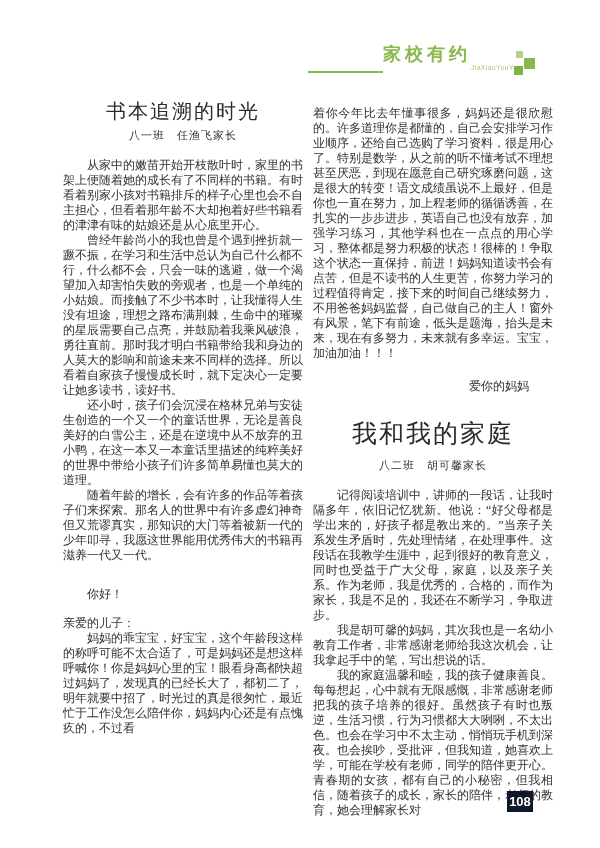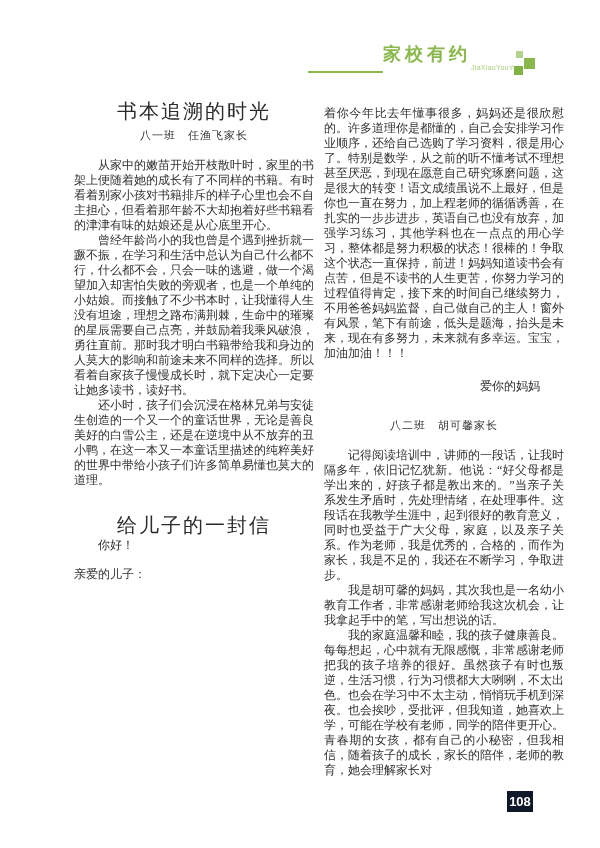--- a/index.html
+++ b/index.html
@@ -18,21 +18,21 @@
   .header-sub {
     position:absolute; top:64px; left:471px;
     font-family:"Liberation Sans","DejaVu Sans",sans-serif;
     font-size:7px; color:#a9ce7d; letter-spacing:0.3px;
   }
   .sq { position:absolute; }
   .sq1 { left:516px; top:51px; width:7px;  height:7px;  background:#b2d389; }
   .sq2 { left:524px; top:58px; width:11px; height:11px; background:#8ab84d; }
   .sq3 { left:514px; top:66px; width:9px;  height:9px;  background:#7fb342; }
   
-  .columns { position:absolute; top:98px; left:74px; width:490px; display:flex; gap:10px; }
+  .columns { position:absolute; top:98px; left:63px; width:490px; display:flex; gap:10px; }
   .col { width:240px; }
   .art-title {
     margin:0; font-weight:400; font-size:20px; line-height:26px;
     text-align:center; letter-spacing:2px; color:#2b2b2b;
   }
   .art-title.big { font-size:25px; line-height:32px; letter-spacing:2px; }
   .byline { font-size:11px; line-height:14px; text-align:center; margin-top:4px; letter-spacing:1px; }
   .para {
     margin:0; font-size:12px; line-height:15px;
     text-align:justify; text-indent:2em;
@@ -69,37 +69,39 @@
 
   <div class="columns">
 
     <section class="col">
       <article>
         <h2 class="art-title">书本追溯的时光</h2>
         <div class="byline">八一班　任渔飞家长</div>
         <p class="para first-para">从家中的嫩苗开始开枝散叶时，家里的书架上便随着她的成长有了不同样的书籍。有时看着别家小孩对书籍排斥的样子心里也会不自主担心，但看着那年龄不大却抱着好些书籍看的津津有味的姑娘还是从心底里开心。</p>
         <p class="para">曾经年龄尚小的我也曾是个遇到挫折就一蹶不振，在学习和生活中总认为自己什么都不行，什么都不会，只会一味的逃避，做一个渴望加入却害怕失败的旁观者，也是一个单纯的小姑娘。而接触了不少书本时，让我懂得人生没有坦途，理想之路布满荆棘，生命中的璀璨的星辰需要自己点亮，并鼓励着我乘风破浪，勇往直前。那时我才明白书籍带给我和身边的人莫大的影响和前途未来不同样的选择。所以看着自家孩子慢慢成长时，就下定决心一定要让她多读书，读好书。</p>
         <p class="para">还小时，孩子们会沉浸在格林兄弟与安徒生创造的一个又一个的童话世界，无论是善良美好的白雪公主，还是在逆境中从不放弃的丑小鸭，在这一本又一本童话里描述的纯粹美好的世界中带给小孩子们许多简单易懂也莫大的道理。</p>
+        <p class="para">随着年龄的增长，会有许多的作品等着孩子们来探索。那名人的世界中有许多虚幻神奇但又荒谬真实，那知识的大门等着被新一代的少年叩寻，我愿这世界能用优秀伟大的书籍再滋养一代又一代。</p>
       </article>
 
       <article class="letter-article">
-        <h2 class="art-title">给儿子的一封信</h2>
         <p class="para">你好！</p>
         <p class="para no-indent salutation">亲爱的儿子：</p>
+        <p class="para">妈妈的乖宝宝，好宝宝，这个年龄段这样的称呼可能不太合适了，可是妈妈还是想这样呼喊你！你是妈妈心里的宝！眼看身高都快超过妈妈了，发现真的已经长大了，都初二了，明年就要中招了，时光过的真是很匆忙，最近忙于工作没怎么陪伴你，妈妈内心还是有点愧疚的，不过看</p>
       </article>
     </section>
 
     <section class="col">
       <p class="para no-indent continuation">着你今年比去年懂事很多，妈妈还是很欣慰的。许多道理你是都懂的，自己会安排学习作业顺序，还给自己选购了学习资料，很是用心了。特别是数学，从之前的听不懂考试不理想甚至厌恶，到现在愿意自己研究琢磨问题，这是很大的转变！语文成绩虽说不上最好，但是你也一直在努力，加上程老师的循循诱善，在扎实的一步步进步，英语自己也没有放弃，加强学习练习，其他学科也在一点点的用心学习，整体都是努力积极的状态！很棒的！争取这个状态一直保持，前进！妈妈知道读书会有点苦，但是不读书的人生更苦，你努力学习的过程值得肯定，接下来的时间自己继续努力，不用爸爸妈妈监督，自己做自己的主人！窗外有风景，笔下有前途，低头是题海，抬头是未来，现在有多努力，未来就有多幸运。宝宝，加油加油！！！</p>
 
       <div class="signature">
         <div>爱你的妈妈</div>
       </div>
 
       <article class="family-article">
+        <h2 class="art-title big">我和我的家庭</h2>
         <div class="byline">八二班　胡可馨家长</div>
         <p class="para">记得阅读培训中，讲师的一段话，让我时隔多年，依旧记忆犹新。他说：“好父母都是学出来的，好孩子都是教出来的。”当亲子关系发生矛盾时，先处理情绪，在处理事件。这段话在我教学生涯中，起到很好的教育意义，同时也受益于广大父母，家庭，以及亲子关系。作为老师，我是优秀的，合格的，而作为家长，我是不足的，我还在不断学习，争取进步。</p>
         <p class="para">我是胡可馨的妈妈，其次我也是一名幼小教育工作者，非常感谢老师给我这次机会，让我拿起手中的笔，写出想说的话。</p>
         <p class="para">我的家庭温馨和睦，我的孩子健康善良。每每想起，心中就有无限感慨，非常感谢老师把我的孩子培养的很好。虽然孩子有时也叛逆，生活习惯，行为习惯都大大咧咧，不太出色。也会在学习中不太主动，悄悄玩手机到深夜。也会挨吵，受批评，但我知道，她喜欢上学，可能在学校有老师，同学的陪伴更开心。青春期的女孩，都有自己的小秘密，但我相信，随着孩子的成长，家长的陪伴，老师的教育，她会理解家长对</p>
       </article>
     </section>
 
   </div>
 
   <div class="page-number">108</div>

